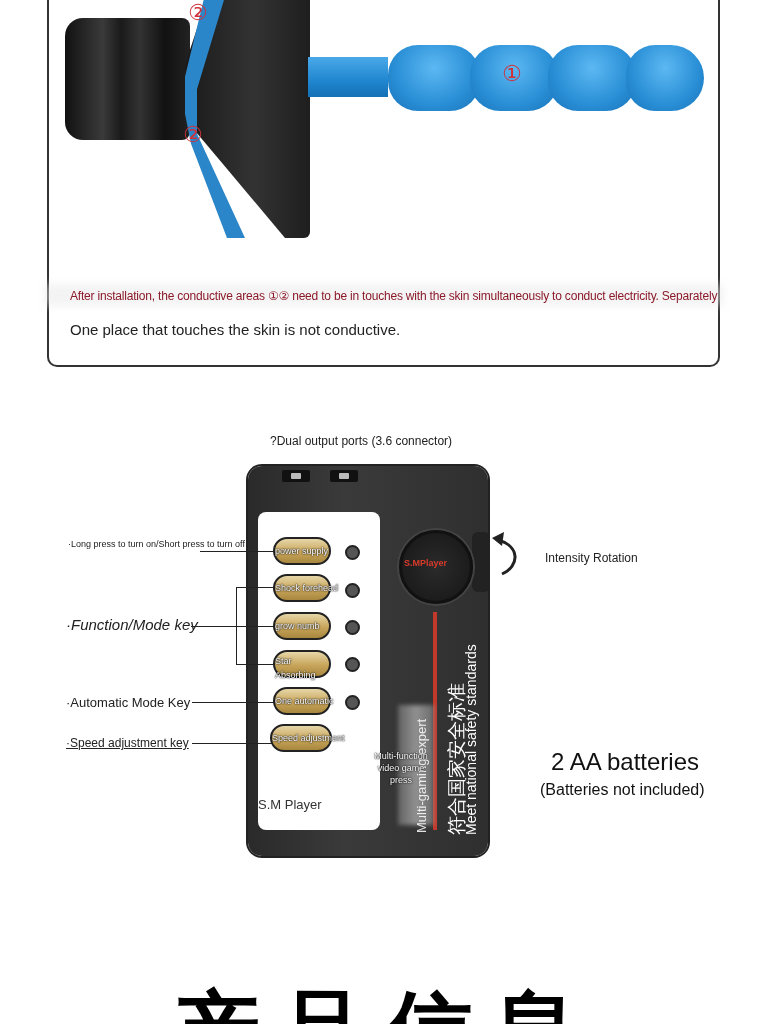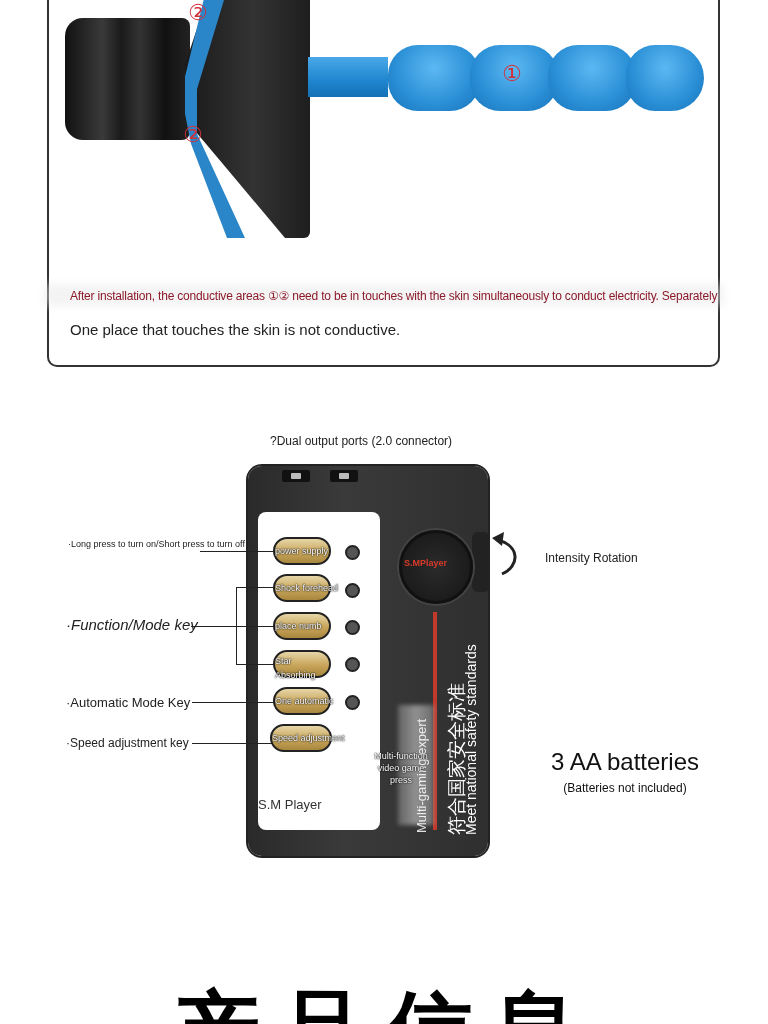--- a/index.html
+++ b/index.html
@@ -45,21 +45,21 @@
   .vtext { color:#fff; white-space:nowrap; transform-origin:left top; transform:rotate(-90deg); }
   .blurpatch { left:398px; top:705px; width:36px; height:120px; background:linear-gradient(90deg,#888,#ddd,#999); opacity:.55; filter:blur(2px); }
   .mf-text { left:373px; top:750px; width:56px; font-size:9px; color:#fff; text-align:center; line-height:12px;
              text-shadow:0 0 2px #000,0 0 1px #000; }
 
   .callout { font-size:13px; color:#222; white-space:nowrap; }
   .callout.sm { font-size:9px; text-align:center; line-height:13px; }
   .line { height:1px; background:#222; }
   .vline { width:1px; background:#222; }
   .bat-main { left:540px; top:748px; width:170px; text-align:center; font-size:24px; color:#111; }
-  .bat-sub { left:540px; top:781px; width:170px; text-align:center; font-size:12px; color:#111; }
+  .bat-sub { left:540px; top:781px; width:170px; font-size:16px; color:#111; }
 
   .bottom-title { left:0; top:988px; width:768px; text-align:center; font-size:88px; font-weight:bold; color:#000;
                   letter-spacing:18px; line-height:88px; font-family:"DejaVu Sans", sans-serif; }
 </style>
 </head>
 <body>
 
 <div class="abs card"></div>
 
 <div class="abs handle"></div>
@@ -72,30 +72,30 @@
 <div class="abs bead" style="left:626px;width:78px;border-radius:30px 34px 34px 30px;"></div>
 
 <div class="abs circ-num" style="left:188px;top:0px;">②</div>
 <div class="abs circ-num" style="left:183px;top:122px;">②</div>
 <div class="abs circ-num" style="left:502px;top:61px;">①</div>
 
 <div class="abs glow" style="left:44px;top:284px;width:680px;height:22px;opacity:.5;"></div>
 <div class="abs note-red">After installation, the conductive areas ①② need to be in touches with the skin simultaneously to conduct electricity. Separately</div>
 <div class="abs note-black">One place that touches the skin is not conductive.</div>
 
-<div class="abs ports-label">?Dual output ports (2.0 connector)</div>
+<div class="abs ports-label">?Dual output ports (3.6 connector)</div>
 
 <div class="abs device"></div>
 <div class="abs port" style="left:282px;"></div>
 <div class="abs port" style="left:330px;"></div>
 <div class="abs panel"></div>
 
 <div class="abs btn" style="top:537px;">power supply</div>
 <div class="abs btn" style="top:574px;">Shock forehead</div>
-<div class="abs btn" style="top:612px;">place numb</div>
+<div class="abs btn" style="top:612px;">grow numb</div>
 <div class="abs btn two" style="top:650px;white-space:normal;">Star Absorbing</div>
 <div class="abs btn" style="top:687px;">One automatic</div>
 <div class="abs btn" style="top:724px;width:62px;left:270px;">Speed adjustment</div>
 
 <div class="abs led" style="top:545px;"></div>
 <div class="abs led" style="top:583px;"></div>
 <div class="abs led" style="top:620px;"></div>
 <div class="abs led" style="top:657px;"></div>
 <div class="abs led" style="top:695px;"></div>
 
@@ -117,25 +117,25 @@
 
 <div class="abs callout" style="left:66px;top:616px;font-size:15px;font-style:italic;">·Function/Mode key</div>
 <div class="abs line" style="left:191px;top:626px;width:84px;"></div>
 <div class="abs vline" style="left:236px;top:587px;height:77px;"></div>
 <div class="abs line" style="left:236px;top:587px;width:39px;"></div>
 <div class="abs line" style="left:236px;top:664px;width:39px;"></div>
 
 <div class="abs callout" style="left:66px;top:695px;">·Automatic Mode Key</div>
 <div class="abs line" style="left:192px;top:702px;width:83px;"></div>
 
-<div class="abs callout" style="left:66px;top:736px;font-size:12px;">·Speed adjustment key</div>
+<div class="abs callout" style="left:66px;top:736px;font-size:12px;text-decoration:underline;">·Speed adjustment key</div>
 <div class="abs line" style="left:192px;top:743px;width:80px;"></div>
 
 <svg class="abs" style="left:490px;top:530px;" width="36" height="46" viewBox="0 0 36 46">
   <path d="M12 44 C 30 36, 30 16, 8 10" fill="none" stroke="#222" stroke-width="3"></path>
   <path d="M2 8 L 14 2 L 12 16 Z" fill="#222"></path>
 </svg>
 <div class="abs callout" style="left:545px;top:551px;font-size:12px;">Intensity Rotation</div>
 
-<div class="abs bat-main">3 AA batteries</div>
+<div class="abs bat-main">2 AA batteries</div>
 <div class="abs bat-sub">(Batteries not included)</div>
 
 <div class="abs bottom-title">产品信息</div>
 
 </body></html>

